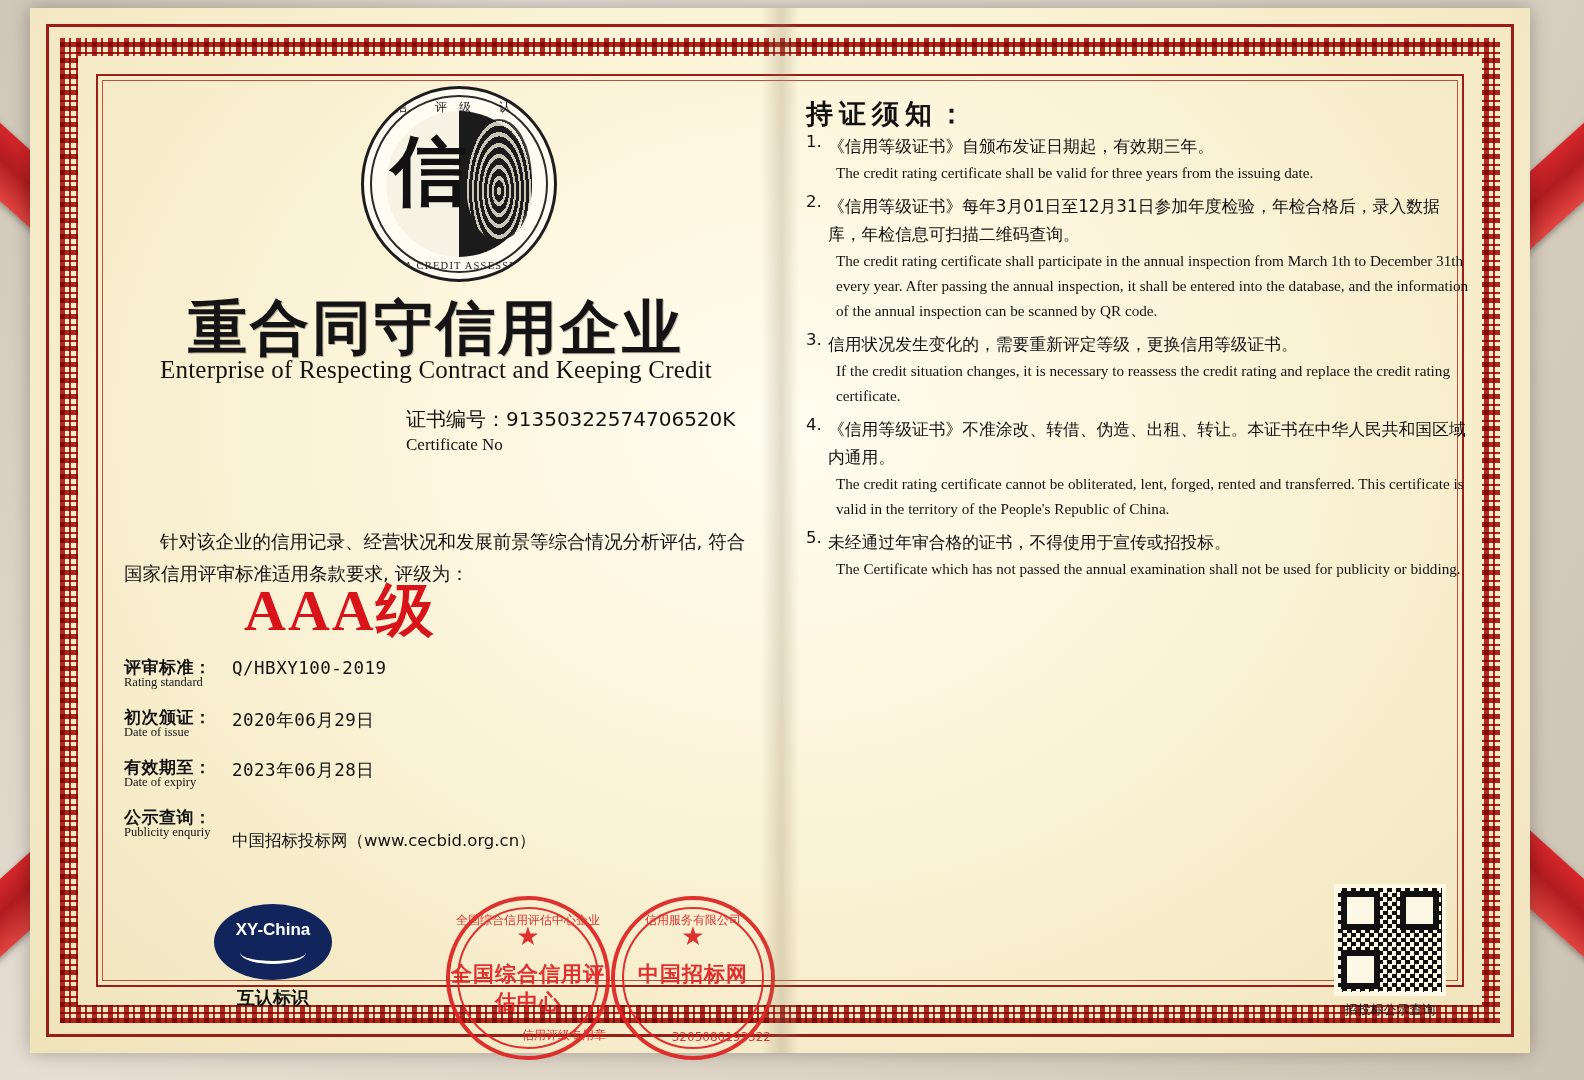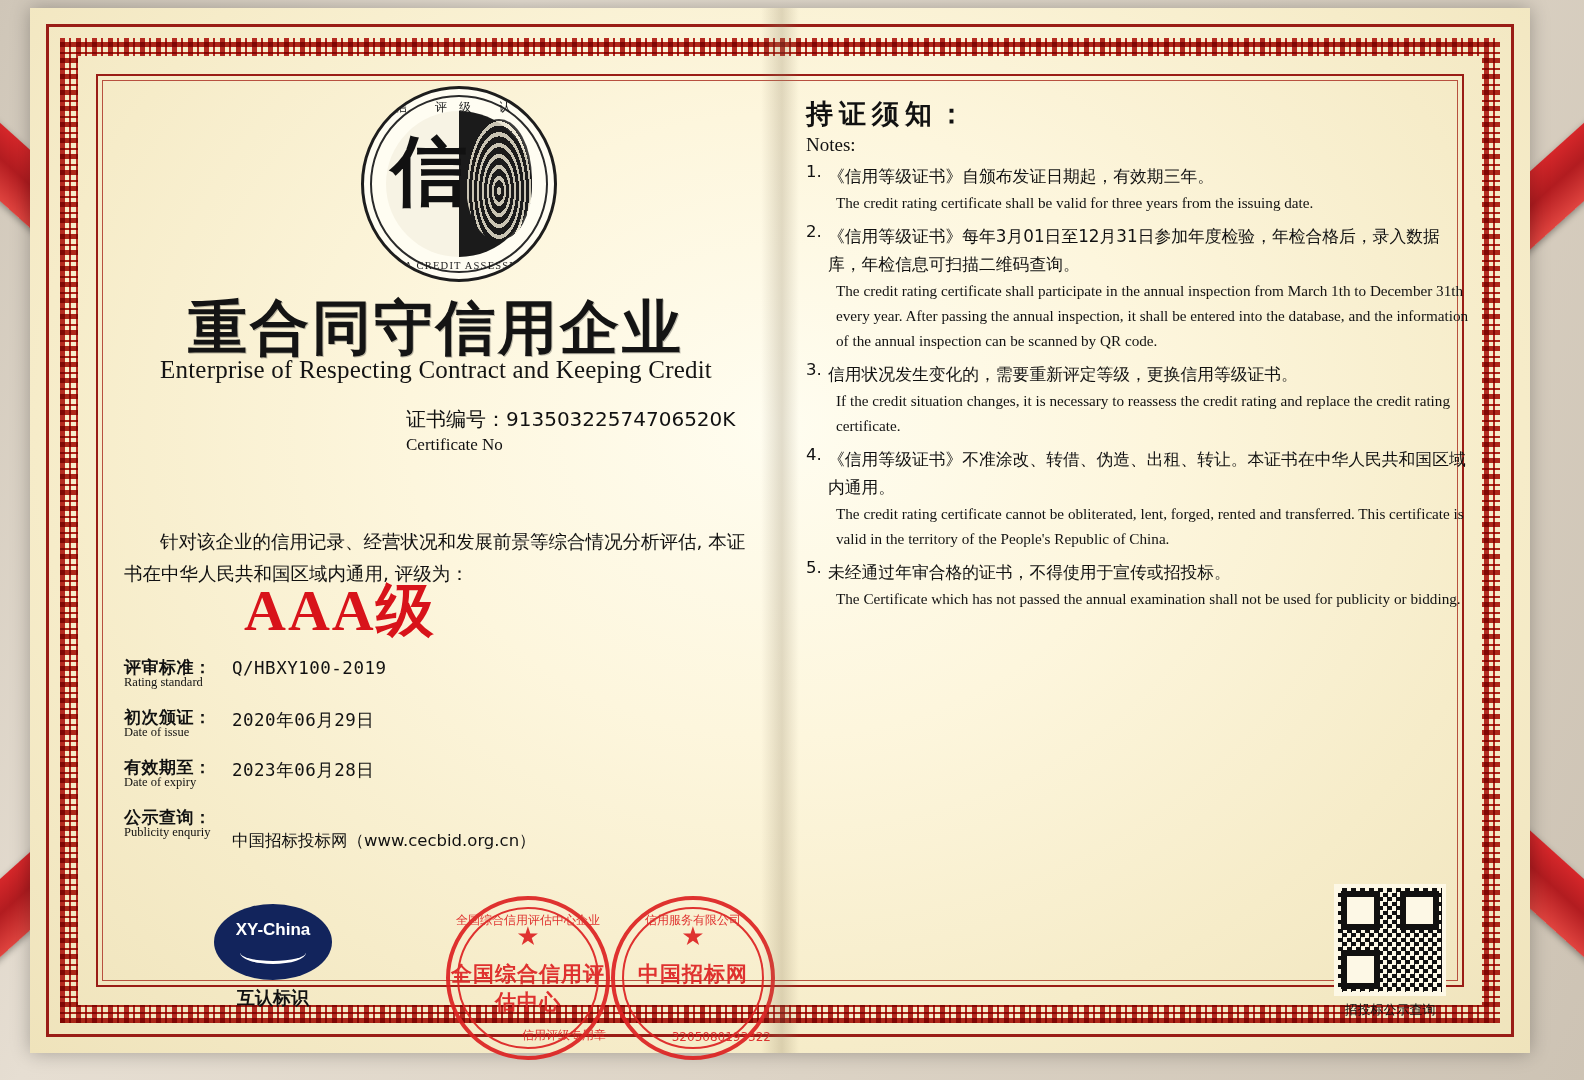--- a/index.html
+++ b/index.html
@@ -493,21 +493,21 @@
         </div>
 
         <div class="title-cn">重合同守信用企业</div>
         <div class="title-en">Enterprise of Respecting Contract and Keeping Credit</div>
 
         <div class="certno-row">
           <div class="certno-cn">证书编号：91350322574706520K</div>
           <div class="certno-en">Certificate  No</div>
         </div>
 
-        <div class="para">针对该企业的信用记录、经营状况和发展前景等综合情况分析评估, 本证书在中华人民共和国区域内通用, 评级为：</div>
+        <div class="para">针对该企业的信用记录、经营状况和发展前景等综合情况分析评估, 符合国家信用评审标准适用条款要求, 评级为：</div>
         <div class="grade">AAA级</div>
 
         <div class="fields">
 
           <div class="field">
             <div class="f-label-cn">评审标准：</div>
             <div class="f-label-en">Rating standard</div>
             <div class="f-value">Q/HBXY100-2019</div>
           </div>
 
@@ -551,21 +551,20 @@
           <div class="arc-top">信用服务有限公司</div>
           <div class="star">★</div>
           <div class="mid">中国招标网</div>
           <div class="arc-bot">3205080193322</div>
         </div>
 
       </div>
 
       <div class="right">
         <div class="notes-title-cn">持证须知：</div>
-        <div class="notes-title-en">Notes:</div>
 
         <div class="note">
           <div class="num">1.</div>
           <div class="cn">《信用等级证书》自颁布发证日期起，有效期三年。</div>
           <div class="en">The credit rating certificate shall be valid for three years from the issuing date.</div>
         </div>
 
         <div class="note">
           <div class="num">2.</div>
           <div class="cn">《信用等级证书》每年3月01日至12月31日参加年度检验，年检合格后，录入数据库，年检信息可扫描二维码查询。</div>

